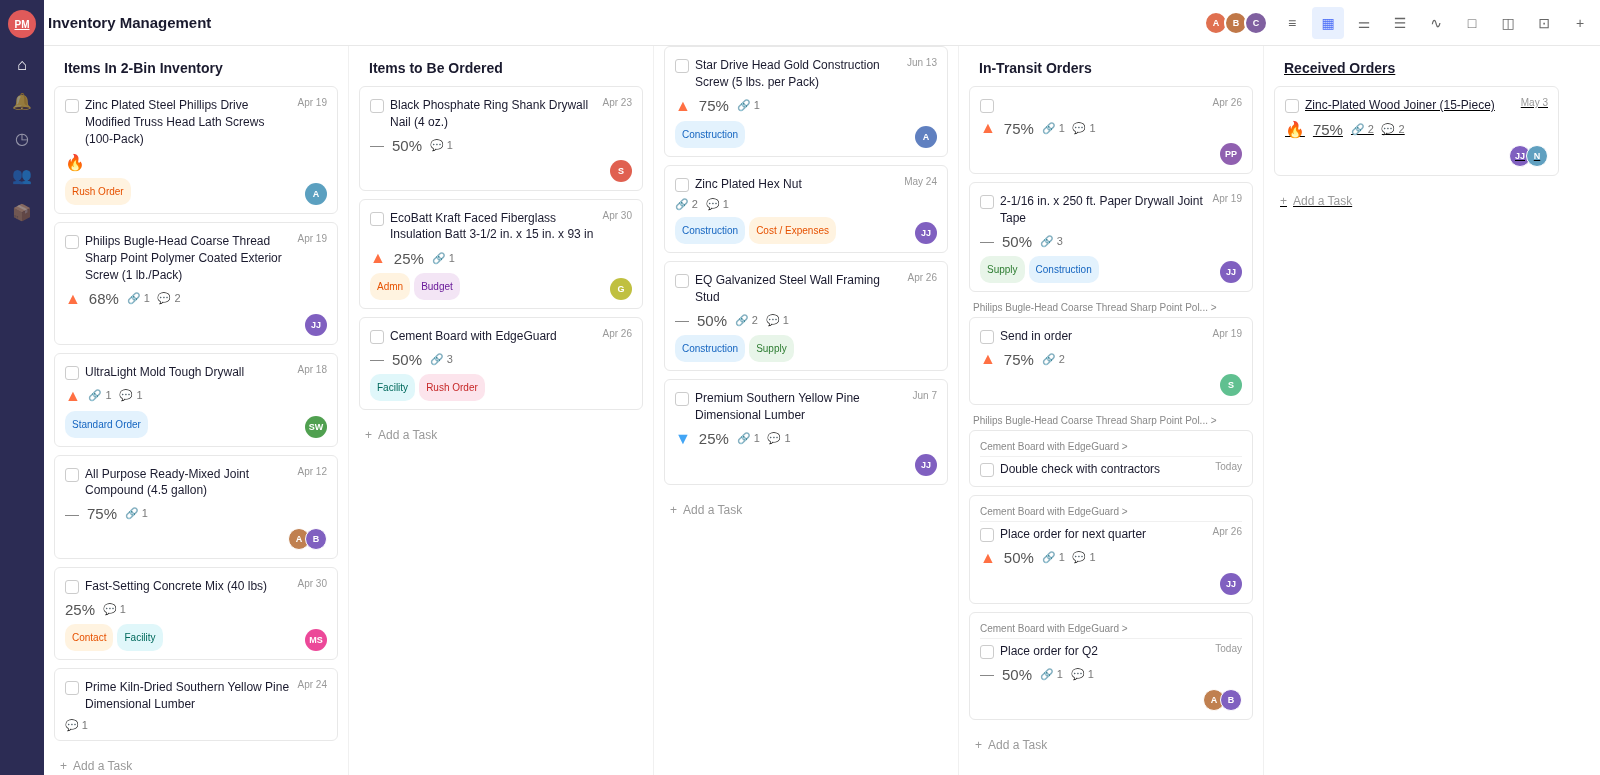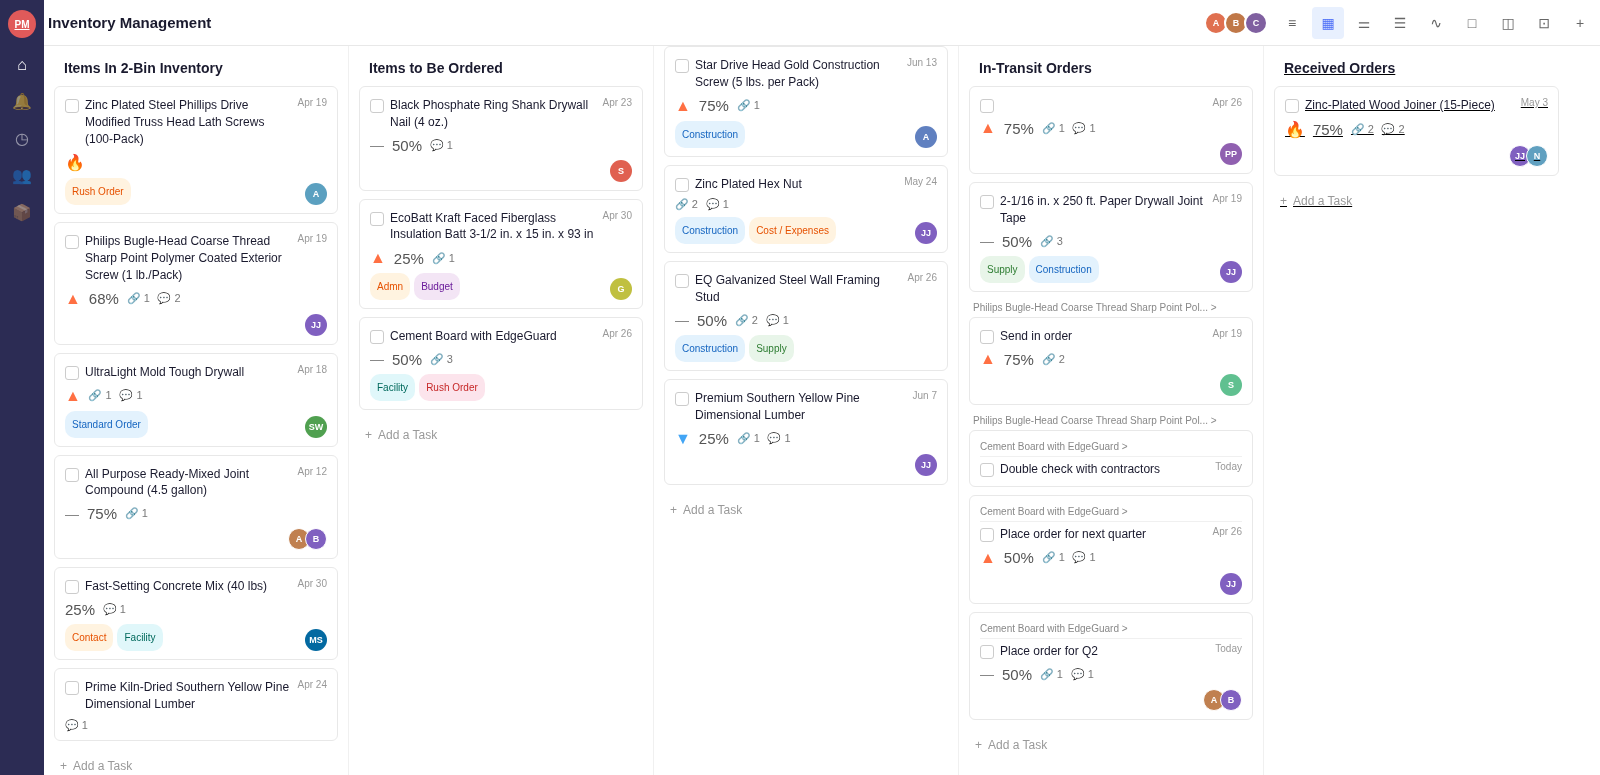--- a/index.html
+++ b/index.html
@@ -249,21 +249,21 @@
           </div>
           <div class="task-meta">
             <span class="task-progress">25%</span>
             <span class="task-comments">💬 1</span>
           </div>
           <div class="task-footer">
             <div class="task-tags">
               <span class="tag tag-orange">Contact</span>
               <span class="tag tag-teal">Facility</span>
             </div>
-            <div class="avatar-sm" style="background:#0369a1">MS</div>
+            <div class="avatar-sm" style="background:#ec4899">MS</div>
           </div>
         </div>
 
         <div class="task-card">
           <div class="task-header">
             <div class="task-checkbox"></div>
             <span class="task-title">Prime Kiln-Dried Southern Yellow Pine Dimensional Lumber</span>
             <span class="task-date">Apr 24</span>
           </div>
           <div class="task-meta">

